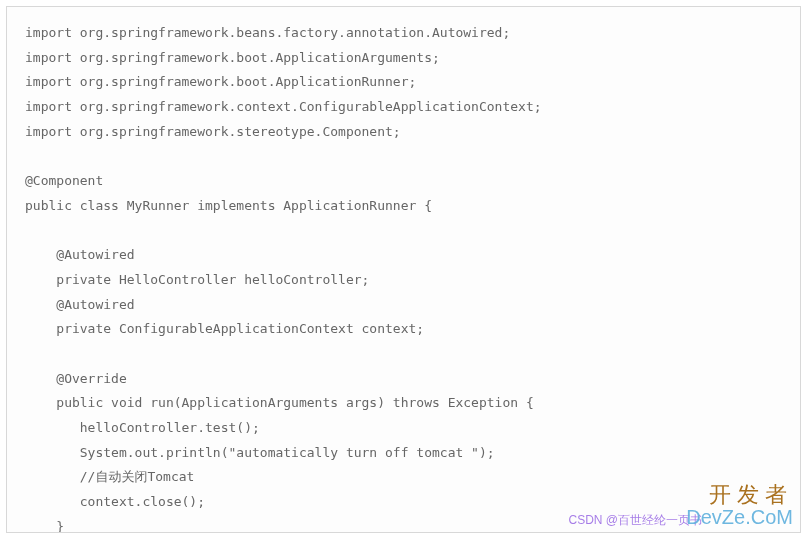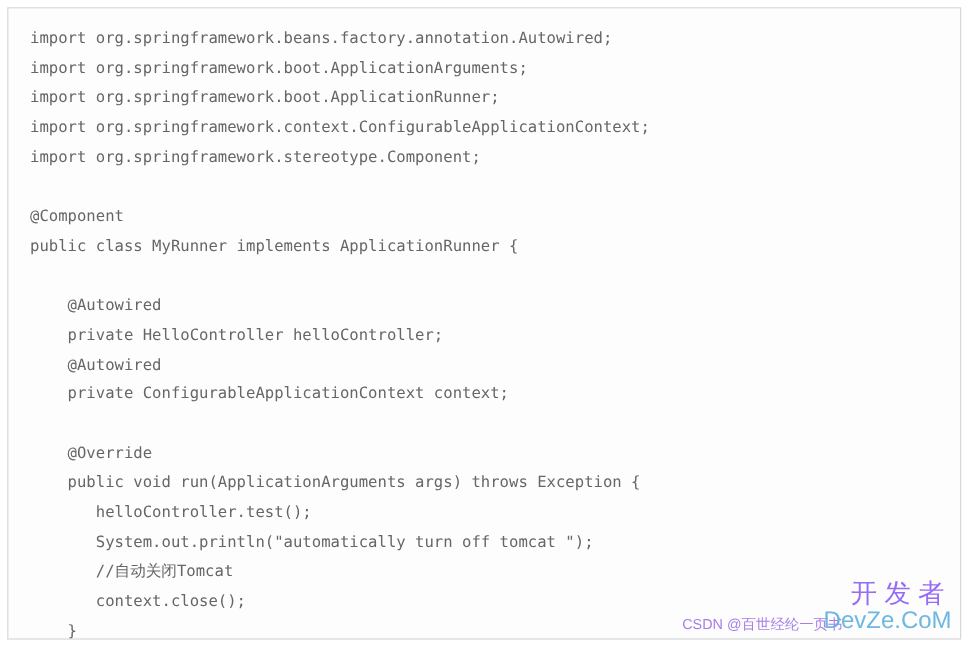--- a/index.html
+++ b/index.html
@@ -27,21 +27,21 @@
       height: 527px;
     }
     .watermark-group {
       position: absolute;
       bottom: 10px;
       right: 14px;
       text-align: right;
       pointer-events: none;
     }
     .watermark-cn {
-      color: #8b5cf6;
+      color: #a16207;
       font-family: Liberation Sans, sans-serif;
       font-size: 22px;
       letter-spacing: 6px;
       opacity: 0.9;
     }
     .watermark-en {
       color: #5fb0dd;
       font-family: Arial, sans-serif;
       font-size: 20px;
       font-weight: 400;

